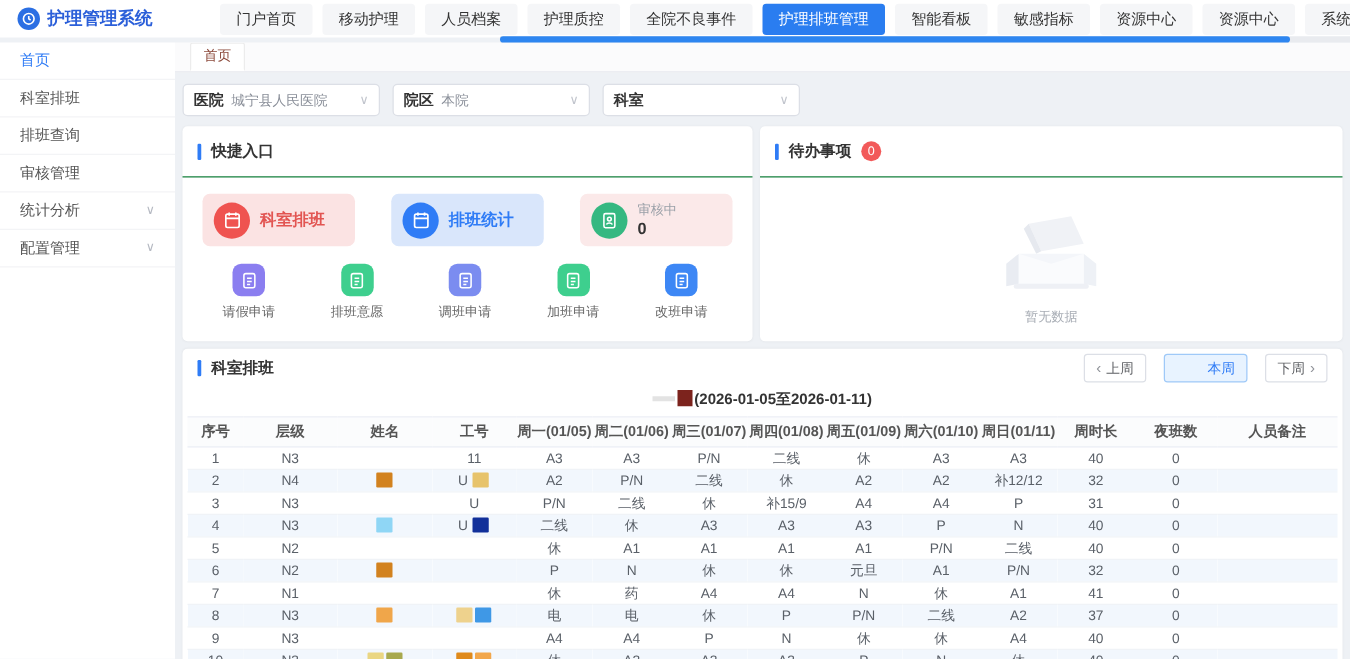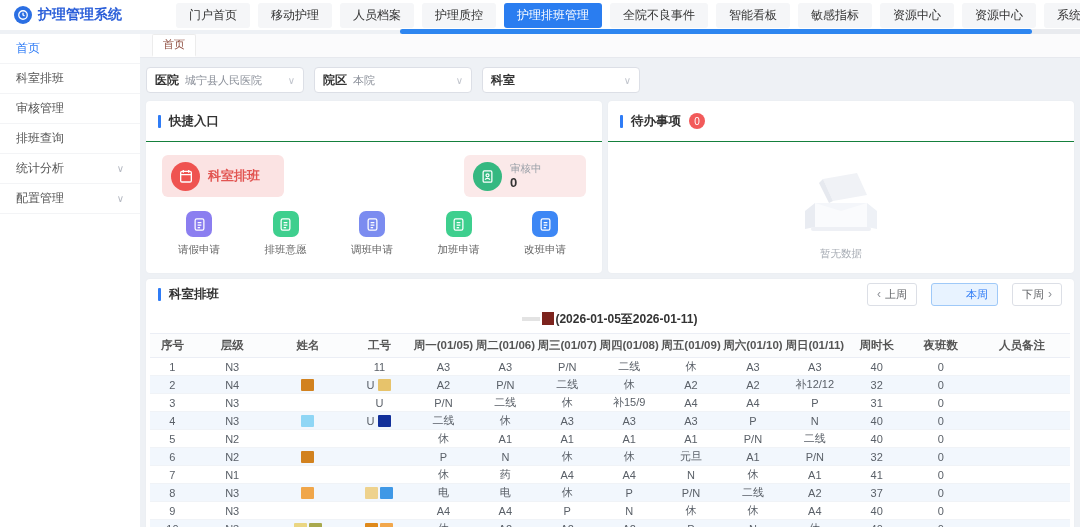--- a/index.html
+++ b/index.html
@@ -112,46 +112,46 @@
           <path d="M12 7.5V12l3 2.2"></path>
       </svg>
     </span>
     <span class="logo-title">护理管理系统</span>
   </div>
   <div class="nav-items">
       <div class="nav-item">门户首页</div>
       <div class="nav-item">移动护理</div>
       <div class="nav-item">人员档案</div>
       <div class="nav-item">护理质控</div>
+      <div class="nav-item">全院不良事件</div>
       <div class="nav-item active">护理排班管理</div>
-      <div class="nav-item">全院不良事件</div>
       <div class="nav-item">智能看板</div>
       <div class="nav-item">敏感指标</div>
       <div class="nav-item">资源中心</div>
       <div class="nav-item">资源中心</div>
       <div class="nav-item">系统设置</div>
     </div>
 
   <div class="nav-scroll-track">
     <div class="nav-scroll-thumb"></div>
   </div>
 </div>
 
 <div class="sidebar">
     <div class="side-item active">
       <span>首页</span>
     </div>
     <div class="side-item">
       <span>科室排班</span>
     </div>
     <div class="side-item">
+      <span>排班查询</span>
+    </div>
+    <div class="side-item">
       <span>审核管理</span>
-    </div>
-    <div class="side-item">
-      <span>排班查询</span>
     </div>
     <div class="side-item">
       <span>统计分析</span>
       <span class="side-caret">∨</span>
     </div>
     <div class="side-item">
       <span>配置管理</span>
       <span class="side-caret">∨</span>
     </div>
   </div>
@@ -189,20 +189,29 @@
         </div>
         <div class="cards">
           <div class="qcard red">
             <span class="qicon red">
               <svg width="16" height="16" viewBox="0 0 24 24" fill="none" stroke="#fff" stroke-width="2">
                 <rect x="4" y="5" width="16" height="16" rx="2"></rect>
                   <path d="M8 3v4M16 3v4M4 10h16"></path>
               </svg>
             </span>
             <span class="qlabel">科室排班</span>
+          </div>
+          <div class="qcard blue">
+            <span class="qicon blue">
+              <svg width="16" height="16" viewBox="0 0 24 24" fill="none" stroke="#fff" stroke-width="2">
+                <rect x="4" y="5" width="16" height="16" rx="2"></rect>
+                  <path d="M8 3v4M16 3v4M4 10h16"></path>
+              </svg>
+            </span>
+            <span class="qlabel">排班统计</span>
           </div>
           <div class="qcard pink">
             <span class="qicon green">
               <svg width="15" height="15" viewBox="0 0 24 24" fill="none" stroke="#fff" stroke-width="2">
                 <rect x="5" y="3" width="14" height="18" rx="2"></rect>
                   <circle cx="12" cy="10" r="2.4"></circle>
                   <path d="M8.2 17c1.2-2.6 6.4-2.6 7.6 0"></path>
               </svg>
             </span>
             <span class="qcount-wrap">

